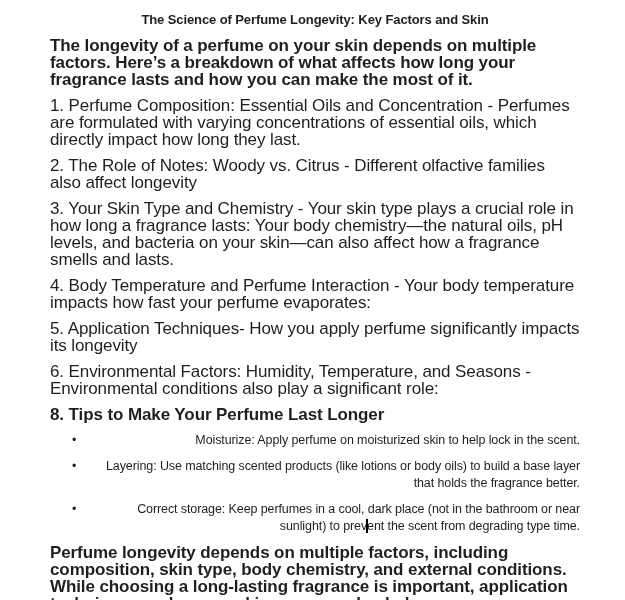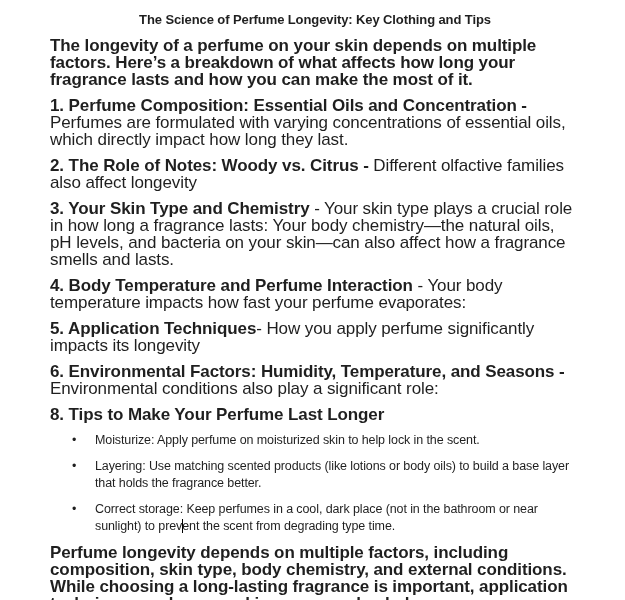--- a/index.html
+++ b/index.html
@@ -30,26 +30,27 @@
   p {
     font-size: 17px;
     line-height: 17px;
     margin: 0 0 9px 0;
     letter-spacing: -0.1px;
   }
   p.bold {
     font-weight: 700;
   }
   strong {
-    font-weight: 700;
+    font-weight: 400;
   }
   ul.tips {
     list-style: none;
     margin: 1px 0 2px 0;
     padding: 0;
+    text-align: right;
   }
   ul.tips li {
     position: relative;
     padding-left: 45px;
     font-size: 12.5px;
     line-height: 17px;
     margin: 0 0 9px 0;
     letter-spacing: -0.1px;
   }
   ul.tips li::before {
@@ -68,21 +69,21 @@
     background: #000000;
     vertical-align: middle;
     margin: -2px -0.7px 0 -0.7px;
   }
 </style>
 </head>
 <body>
 
 <div class="page">
 
-  <h1 class="title">The Science of Perfume Longevity: Key Clothing and Tips</h1>
+  <h1 class="title">The Science of Perfume Longevity: Key Factors and Skin</h1>
 
   <p class="bold">The longevity of a perfume on your skin depends on multiple factors. Here’s a breakdown of what affects how long your fragrance lasts and how you can make the most of it.</p>
 
   <p><strong>1. Perfume Composition: Essential Oils and Concentration - </strong><span>Perfumes are formulated with varying concentrations of essential oils, which directly impact how long they last.</span></p>
 
   <p><strong>2. The Role of Notes: Woody vs. Citrus - </strong><span>Different olfactive families also affect longevity</span></p>
 
   <p><strong>3. Your Skin Type and Chemistry</strong><span> - Your skin type plays a crucial role in how long a fragrance lasts: Your body chemistry—the natural oils, pH levels, and bacteria on your skin—can also affect how a fragrance smells and lasts.</span></p>
 
   <p><strong>4. Body Temperature and Perfume Interaction</strong><span> - Your body temperature impacts how fast your perfume evaporates:</span></p>

